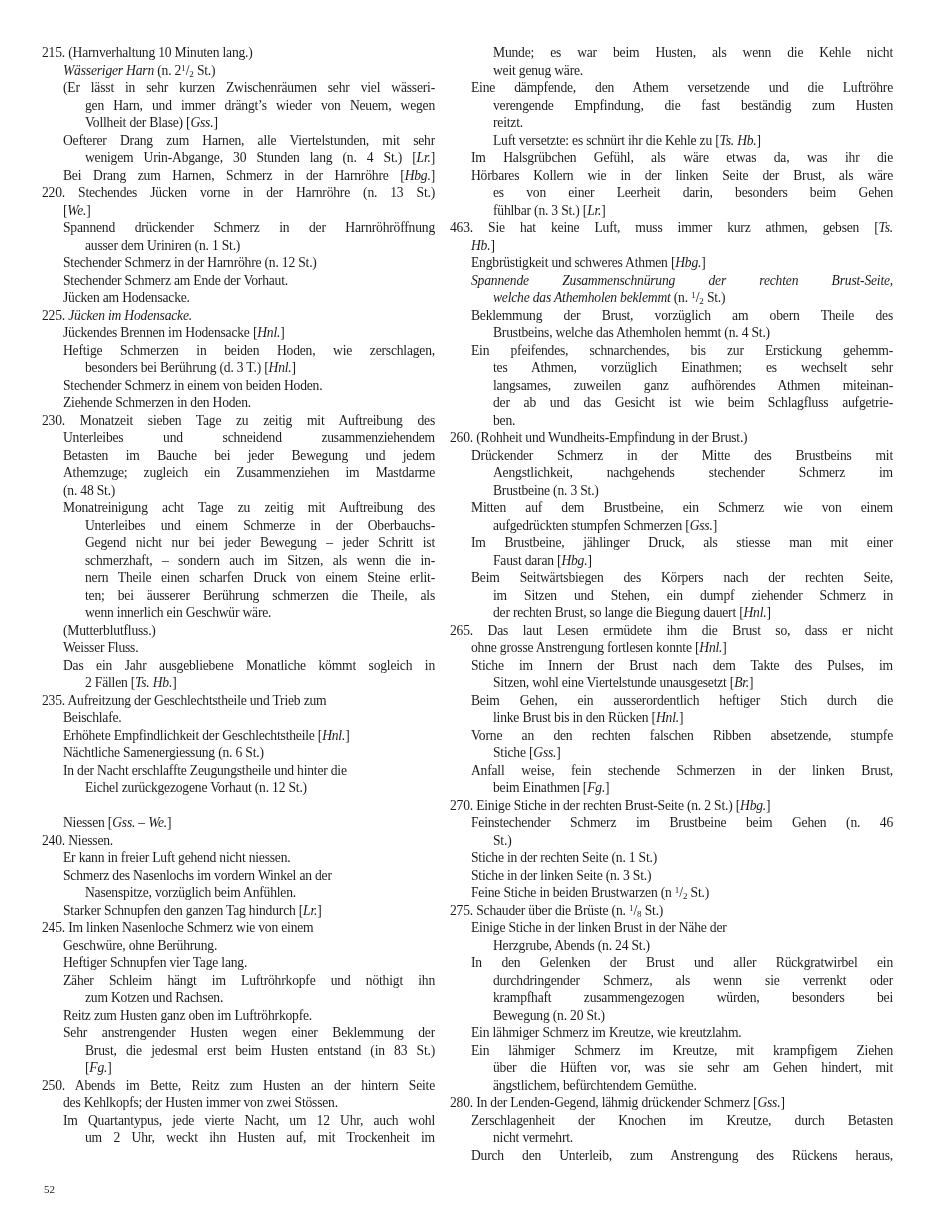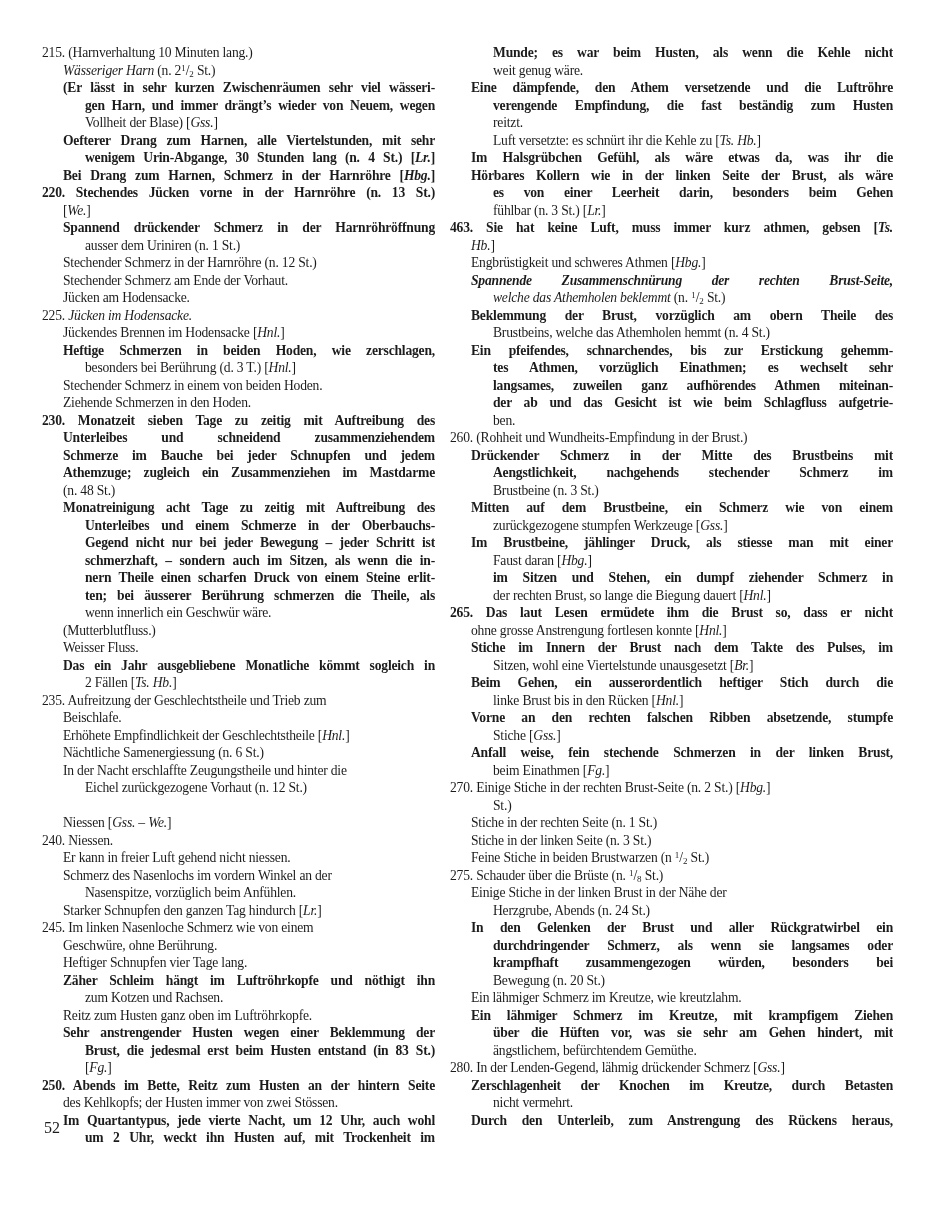--- a/index.html
+++ b/index.html
@@ -28,30 +28,29 @@
     white-space:nowrap;
     overflow:visible;
   }
   .line.s{padding-left:21px;}
   .line.w{padding-left:43px;}
   .line.j{
     white-space:normal;
     text-align:justify;
     text-align-last:justify;
     overflow:hidden;
-    font-weight:bold;
   }
   .seg-r{font-style:normal;}
   .seg-i{font-style:italic;}
   .seg-sup{font-size:9px;position:relative;top:-4px;letter-spacing:0;}
   .seg-sub{font-size:9px;position:relative;top:2px;letter-spacing:0;}
   .footer{
     position:absolute;
-    left:44px;top:1119px;
-    font-size:16px;
+    left:44px;top:1183px;
+    font-size:11px;
   }
 </style>
 </head>
 <body>
 
 <div class="page">
   <div class="columns">
     <div class="col col-left">
         <div class="line n"><span class="seg-r">215. (Harnverhaltung 10 Minuten lang.)</span></div>
         <div class="line s"><span class="seg-i">Wässeriger Harn</span><span class="seg-r"> (n. 2</span><span class="seg-sup">1</span><span class="seg-r">/</span><span class="seg-sub">2</span><span class="seg-r"> St.)</span></div>
@@ -69,21 +68,21 @@
         <div class="line s"><span class="seg-r">Stechender Schmerz am Ende der Vorhaut.</span></div>
         <div class="line s"><span class="seg-r">Jücken am Hodensacke.</span></div>
         <div class="line n"><span class="seg-r">225. </span><span class="seg-i">Jücken im Hodensacke.</span></div>
         <div class="line s"><span class="seg-r">Jückendes Brennen im Hodensacke [</span><span class="seg-i">Hnl.</span><span class="seg-r">]</span></div>
         <div class="line s j"><span class="seg-r">Heftige Schmerzen in beiden Hoden, wie zerschlagen,</span></div>
         <div class="line w"><span class="seg-r">besonders bei Berührung (d. 3 T.) [</span><span class="seg-i">Hnl.</span><span class="seg-r">]</span></div>
         <div class="line s"><span class="seg-r">Stechender Schmerz in einem von beiden Hoden.</span></div>
         <div class="line s"><span class="seg-r">Ziehende Schmerzen in den Hoden.</span></div>
         <div class="line n j"><span class="seg-r">230. Monatzeit sieben Tage zu zeitig mit Auftreibung des</span></div>
         <div class="line s j"><span class="seg-r">Unterleibes und schneidend zusammenziehendem</span></div>
-        <div class="line s j"><span class="seg-r">Schmerze im Bauche bei jeder Schnupfen und jedem</span></div>
+        <div class="line s j"><span class="seg-r">Betasten im Bauche bei jeder Bewegung und jedem</span></div>
         <div class="line s j"><span class="seg-r">Athemzuge; zugleich ein Zusammenziehen im Mastdarme</span></div>
         <div class="line s"><span class="seg-r">(n. 48 St.)</span></div>
         <div class="line s j"><span class="seg-r">Monatreinigung acht Tage zu zeitig mit Auftreibung des</span></div>
         <div class="line w j"><span class="seg-r">Unterleibes und einem Schmerze in der Oberbauchs-</span></div>
         <div class="line w j"><span class="seg-r">Gegend nicht nur bei jeder Bewegung – jeder Schritt ist</span></div>
         <div class="line w j"><span class="seg-r">schmerzhaft, – sondern auch im Sitzen, als wenn die in-</span></div>
         <div class="line w j"><span class="seg-r">nern Theile einen scharfen Druck von einem Steine erlit-</span></div>
         <div class="line w j"><span class="seg-r">ten; bei äusserer Berührung schmerzen die Theile, als</span></div>
         <div class="line w"><span class="seg-r">wenn innerlich ein Geschwür wäre.</span></div>
         <div class="line s"><span class="seg-r">(Mutterblutfluss.)</span></div>
@@ -138,45 +137,47 @@
         <div class="line s j"><span class="seg-r">Ein pfeifendes, schnarchendes, bis zur Erstickung gehemm-</span></div>
         <div class="line w j"><span class="seg-r">tes Athmen, vorzüglich Einathmen; es wechselt sehr</span></div>
         <div class="line w j"><span class="seg-r">langsames, zuweilen ganz aufhörendes Athmen miteinan-</span></div>
         <div class="line w j"><span class="seg-r">der ab und das Gesicht ist wie beim Schlagfluss aufgetrie-</span></div>
         <div class="line w"><span class="seg-r">ben.</span></div>
         <div class="line n"><span class="seg-r">260. (Rohheit und Wundheits-Empfindung in der Brust.)</span></div>
         <div class="line s j"><span class="seg-r">Drückender Schmerz in der Mitte des Brustbeins mit</span></div>
         <div class="line w j"><span class="seg-r">Aengstlichkeit, nachgehends stechender Schmerz im</span></div>
         <div class="line w"><span class="seg-r">Brustbeine (n. 3 St.)</span></div>
         <div class="line s j"><span class="seg-r">Mitten auf dem Brustbeine, ein Schmerz wie von einem</span></div>
-        <div class="line w"><span class="seg-r">zurückgezogene stumpfen Werkzeuge [</span><span class="seg-i">Gss.</span><span class="seg-r">]</span></div>
+        <div class="line w"><span class="seg-r">aufgedrückten stumpfen Schmerzen [</span><span class="seg-i">Gss.</span><span class="seg-r">]</span></div>
         <div class="line s j"><span class="seg-r">Im Brustbeine, jählinger Druck, als stiesse man mit einer</span></div>
         <div class="line w"><span class="seg-r">Faust daran [</span><span class="seg-i">Hbg.</span><span class="seg-r">]</span></div>
+        <div class="line s j"><span class="seg-r">Beim Seitwärtsbiegen des Körpers nach der rechten Seite,</span></div>
         <div class="line w j"><span class="seg-r">im Sitzen und Stehen, ein dumpf ziehender Schmerz in</span></div>
         <div class="line w"><span class="seg-r">der rechten Brust, so lange die Biegung dauert [</span><span class="seg-i">Hnl.</span><span class="seg-r">]</span></div>
         <div class="line n j"><span class="seg-r">265. Das laut Lesen ermüdete ihm die Brust so, dass er nicht</span></div>
         <div class="line s"><span class="seg-r">ohne grosse Anstrengung fortlesen konnte [</span><span class="seg-i">Hnl.</span><span class="seg-r">]</span></div>
         <div class="line s j"><span class="seg-r">Stiche im Innern der Brust nach dem Takte des Pulses, im</span></div>
         <div class="line w"><span class="seg-r">Sitzen, wohl eine Viertelstunde unausgesetzt [</span><span class="seg-i">Br.</span><span class="seg-r">]</span></div>
         <div class="line s j"><span class="seg-r">Beim Gehen, ein ausserordentlich heftiger Stich durch die</span></div>
         <div class="line w"><span class="seg-r">linke Brust bis in den Rücken [</span><span class="seg-i">Hnl.</span><span class="seg-r">]</span></div>
         <div class="line s j"><span class="seg-r">Vorne an den rechten falschen Ribben absetzende, stumpfe</span></div>
         <div class="line w"><span class="seg-r">Stiche [</span><span class="seg-i">Gss.</span><span class="seg-r">]</span></div>
         <div class="line s j"><span class="seg-r">Anfall weise, fein stechende Schmerzen in der linken Brust,</span></div>
         <div class="line w"><span class="seg-r">beim Einathmen [</span><span class="seg-i">Fg.</span><span class="seg-r">]</span></div>
         <div class="line n"><span class="seg-r">270. Einige Stiche in der rechten Brust-Seite (n. 2 St.) [</span><span class="seg-i">Hbg.</span><span class="seg-r">]</span></div>
+        <div class="line s j"><span class="seg-r">Feinstechender Schmerz im Brustbeine beim Gehen (n. 46</span></div>
         <div class="line w"><span class="seg-r">St.)</span></div>
         <div class="line s"><span class="seg-r">Stiche in der rechten Seite (n. 1 St.)</span></div>
         <div class="line s"><span class="seg-r">Stiche in der linken Seite (n. 3 St.)</span></div>
         <div class="line s"><span class="seg-r">Feine Stiche in beiden Brustwarzen (n </span><span class="seg-sup">1</span><span class="seg-r">/</span><span class="seg-sub">2</span><span class="seg-r"> St.)</span></div>
         <div class="line n"><span class="seg-r">275. Schauder über die Brüste (n. </span><span class="seg-sup">1</span><span class="seg-r">/</span><span class="seg-sub">8</span><span class="seg-r"> St.)</span></div>
         <div class="line s"><span class="seg-r">Einige Stiche in der linken Brust in der Nähe der</span></div>
         <div class="line w"><span class="seg-r">Herzgrube, Abends (n. 24 St.)</span></div>
         <div class="line s j"><span class="seg-r">In den Gelenken der Brust und aller Rückgratwirbel ein</span></div>
-        <div class="line w j"><span class="seg-r">durchdringender Schmerz, als wenn sie langsames oder</span></div>
+        <div class="line w j"><span class="seg-r">durchdringender Schmerz, als wenn sie verrenkt oder</span></div>
         <div class="line w j"><span class="seg-r">krampfhaft zusammengezogen würden, besonders bei</span></div>
         <div class="line w"><span class="seg-r">Bewegung (n. 20 St.)</span></div>
         <div class="line s"><span class="seg-r">Ein lähmiger Schmerz im Kreutze, wie kreutzlahm.</span></div>
         <div class="line s j"><span class="seg-r">Ein lähmiger Schmerz im Kreutze, mit krampfigem Ziehen</span></div>
         <div class="line w j"><span class="seg-r">über die Hüften vor, was sie sehr am Gehen hindert, mit</span></div>
         <div class="line w"><span class="seg-r">ängstlichem, befürchtendem Gemüthe.</span></div>
         <div class="line n"><span class="seg-r">280. In der Lenden-Gegend, lähmig drückender Schmerz [</span><span class="seg-i">Gss.</span><span class="seg-r">]</span></div>
         <div class="line s j"><span class="seg-r">Zerschlagenheit der Knochen im Kreutze, durch Betasten</span></div>
         <div class="line w"><span class="seg-r">nicht vermehrt.</span></div>
         <div class="line s j"><span class="seg-r">Durch den Unterleib, zum Anstrengung des Rückens heraus,</span></div>

